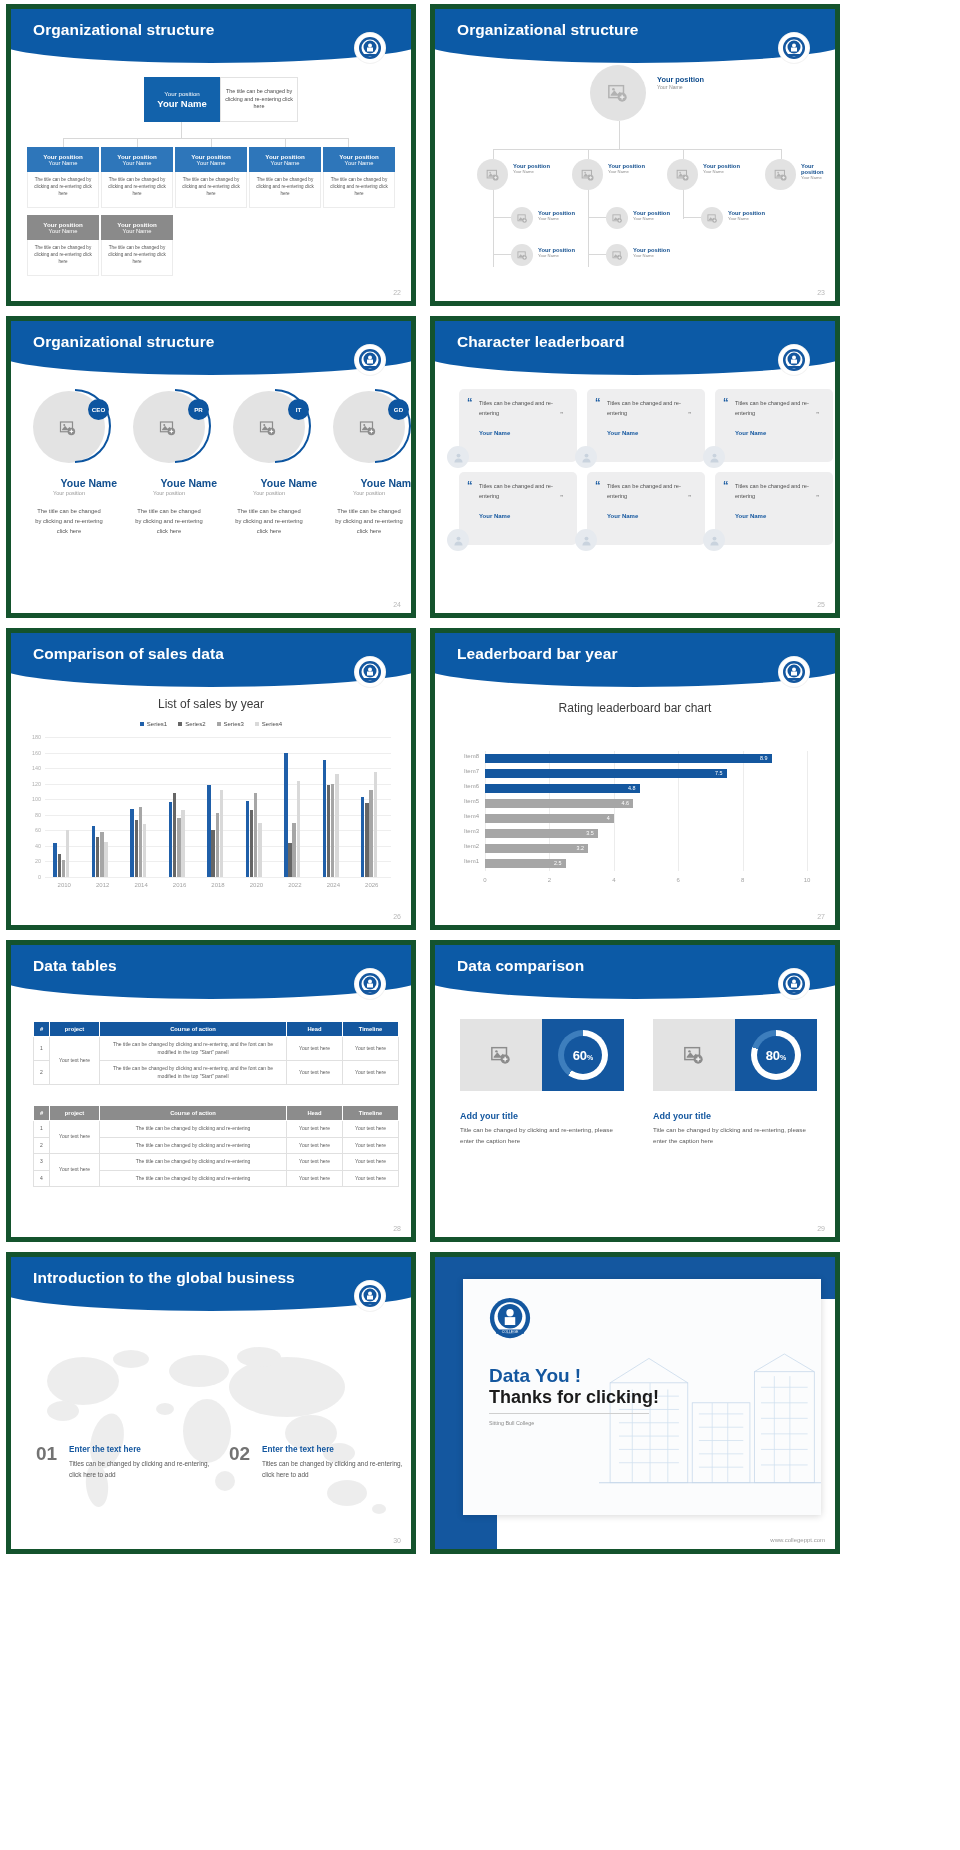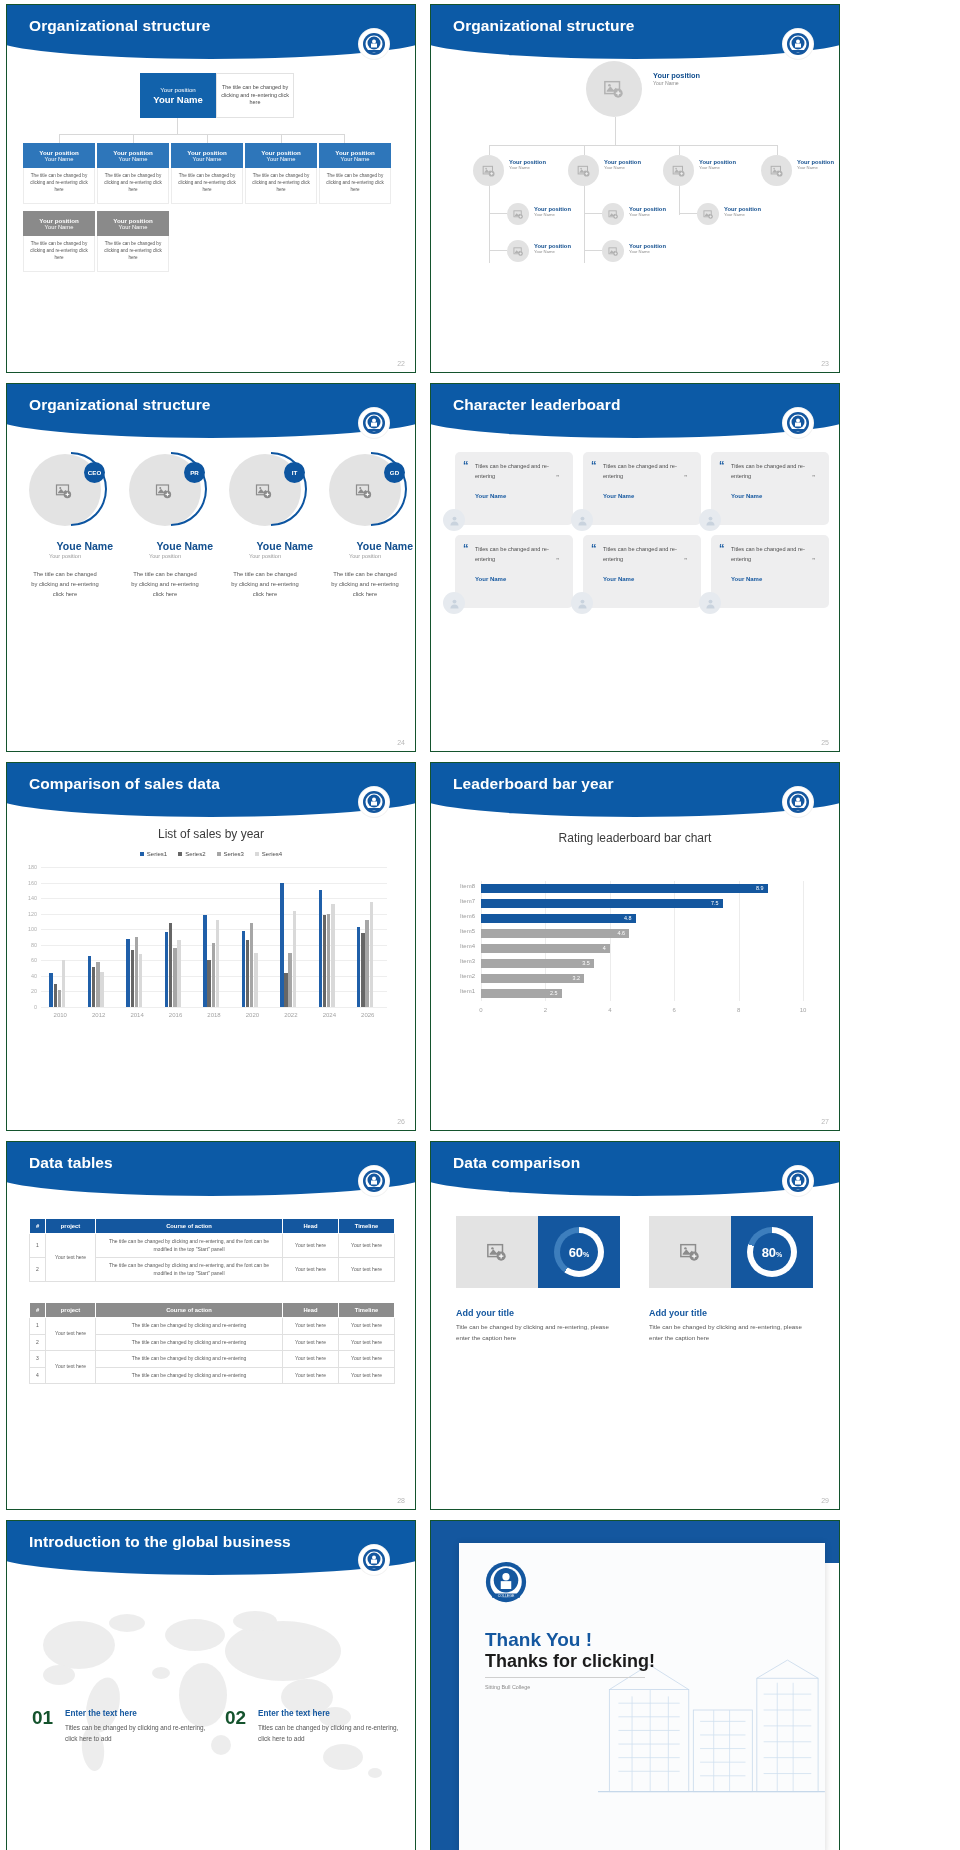--- a/index.html
+++ b/index.html
@@ -3,21 +3,21 @@
 <meta charset="utf-8">
 <style>
   * { box-sizing: border-box; margin:0; padding:0; }
   body {
     width: 960px; height: 1850px;
     background:#fff;
     font-family: "Liberation Sans", sans-serif;
     overflow:hidden;
   }
   .grid { display:grid; grid-template-columns: 410px 410px; column-gap:14px; row-gap:10px; padding:4px 8px 0 6px; }
-  .slide { position:relative; width:410px; height:369px; background:#fff; border:1px solid #14532d; overflow:hidden; }
+  .slide { position:relative; width:410px; height:302px; background:#fff; border:5px solid #14532d; overflow:hidden; }
 
   
   .banner { position:absolute; left:0; top:0; width:100%; height:54px; overflow:hidden; }
   .banner .bg { position:absolute; left:-4%; top:-52px; width:108%; height:106px; background:#0c5aa6; border-radius:0 0 50% 50%/0 0 22px 22px; }
   .slide-title { position:absolute; left:22px; top:12px; color:#fff; font-size:15.5px; font-weight:bold; letter-spacing:.1px; z-index:3; }
   .logo { position:absolute; right:26px; top:24px; width:30px; height:30px; border-radius:50%; background:#fff; z-index:4; display:flex; align-items:center; justify-content:center; box-shadow:0 0 0 1px #f3f3f3; }
   .logo svg { width:24px; height:24px; }
   .pagenum { position:absolute; right:10px; bottom:5px; font-size:7px; color:#b8b8b8; }
 
   
@@ -103,21 +103,21 @@
   .dcard .ph { width:82px; background:#e3e3e3; display:flex; align-items:center; justify-content:center; }
   .dcard .pc { width:82px; background:#14579f; display:flex; align-items:center; justify-content:center; }
   .donut { position:relative; width:50px; height:50px; border-radius:50%; display:flex; align-items:center; justify-content:center; }
   .donut .inner { font-size:13px; color:#fff; font-weight:bold; }
   .donut .inner .pct { font-size:7px; }
   .dtitle { position:absolute; font-size:9px; font-weight:bold; color:#14579f; }
   .dtext { position:absolute; font-size:6.2px; color:#585858; line-height:1.75; width:168px; }
 
   
   .worldmap { position:absolute; left:0; top:56px; width:410px; height:236px; opacity:.5; }
-  .gbnum { position:absolute; font-size:19px; font-weight:bold; color:#14532d; }
+  .gbnum { position:absolute; font-size:19px; font-weight:bold; color:#737373; }
   .gbtitle { position:absolute; font-size:8.2px; font-weight:bold; color:#14579f; }
   .gbtext { position:absolute; font-size:6.4px; color:#565656; line-height:1.75; width:150px; }
 
   
   .ty { position:absolute; inset:0; background:#fff; }
   .ty .blueleft { position:absolute; left:0; top:0; width:62px; height:100%; background:#14579f; }
   .ty .bluetop { position:absolute; left:0; top:0; width:100%; height:42px; background:#14579f; }
   .ty .card { position:absolute; left:28px; top:22px; right:14px; bottom:34px; background:#fbfcfd; box-shadow:0 1px 7px rgba(0,0,0,.16); overflow:hidden; }
   .ty .bldg { position:absolute; right:0; bottom:0; width:62%; height:84%; opacity:.3; }
   .ty-logo { position:absolute; left:26px; top:18px; width:42px; height:42px; }
@@ -989,21 +989,21 @@
         </svg>
         <svg class="ty-logo" viewBox="0 0 48 48">
           <circle cx="24" cy="24" r="23" fill="#14579f"></circle>
           <circle cx="24" cy="24" r="18" fill="#fff"></circle>
           <circle cx="24" cy="22" r="14" fill="#14579f"></circle>
           <circle cx="24" cy="18" r="4.2" fill="#fff"></circle>
           <rect x="18" y="23" width="12" height="9" fill="#fff"></rect>
           <rect x="8" y="37" width="32" height="5" rx="1" fill="#14579f"></rect>
           <text x="24" y="41.2" font-size="4" fill="#fff" text-anchor="middle" font-family="Liberation Sans, sans-serif">COLLEGE</text>
         </svg>
-        <div class="ty-h1">Thank You !</div>
+        <div class="ty-h1">Data You !</div>
         <div class="ty-h2">Thanks for clicking!</div>
         <div class="ty-rule"></div>
         <div class="ty-sub">Sitting Bull College</div>
       </div>
       <div class="ty-foot">www.collegeppt.com</div>
     </div>
   </div>
 
 </div>
 

